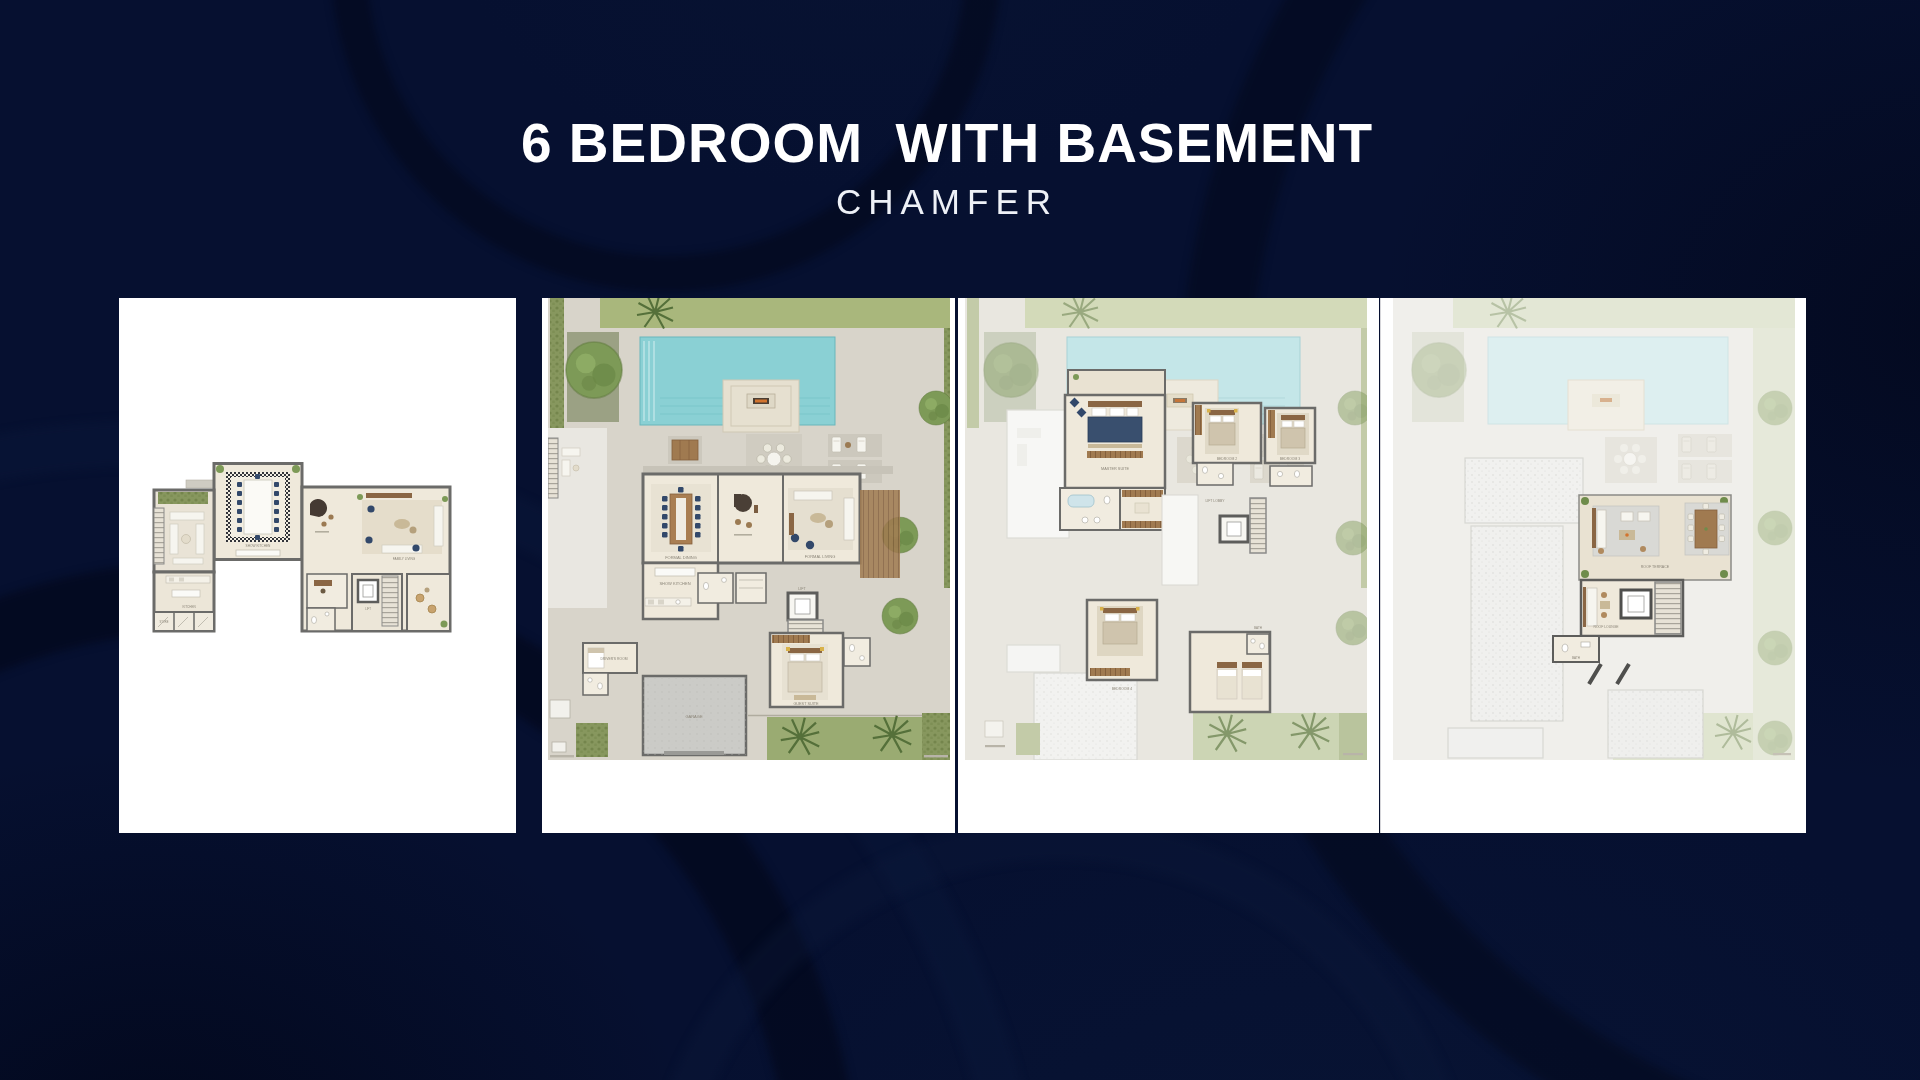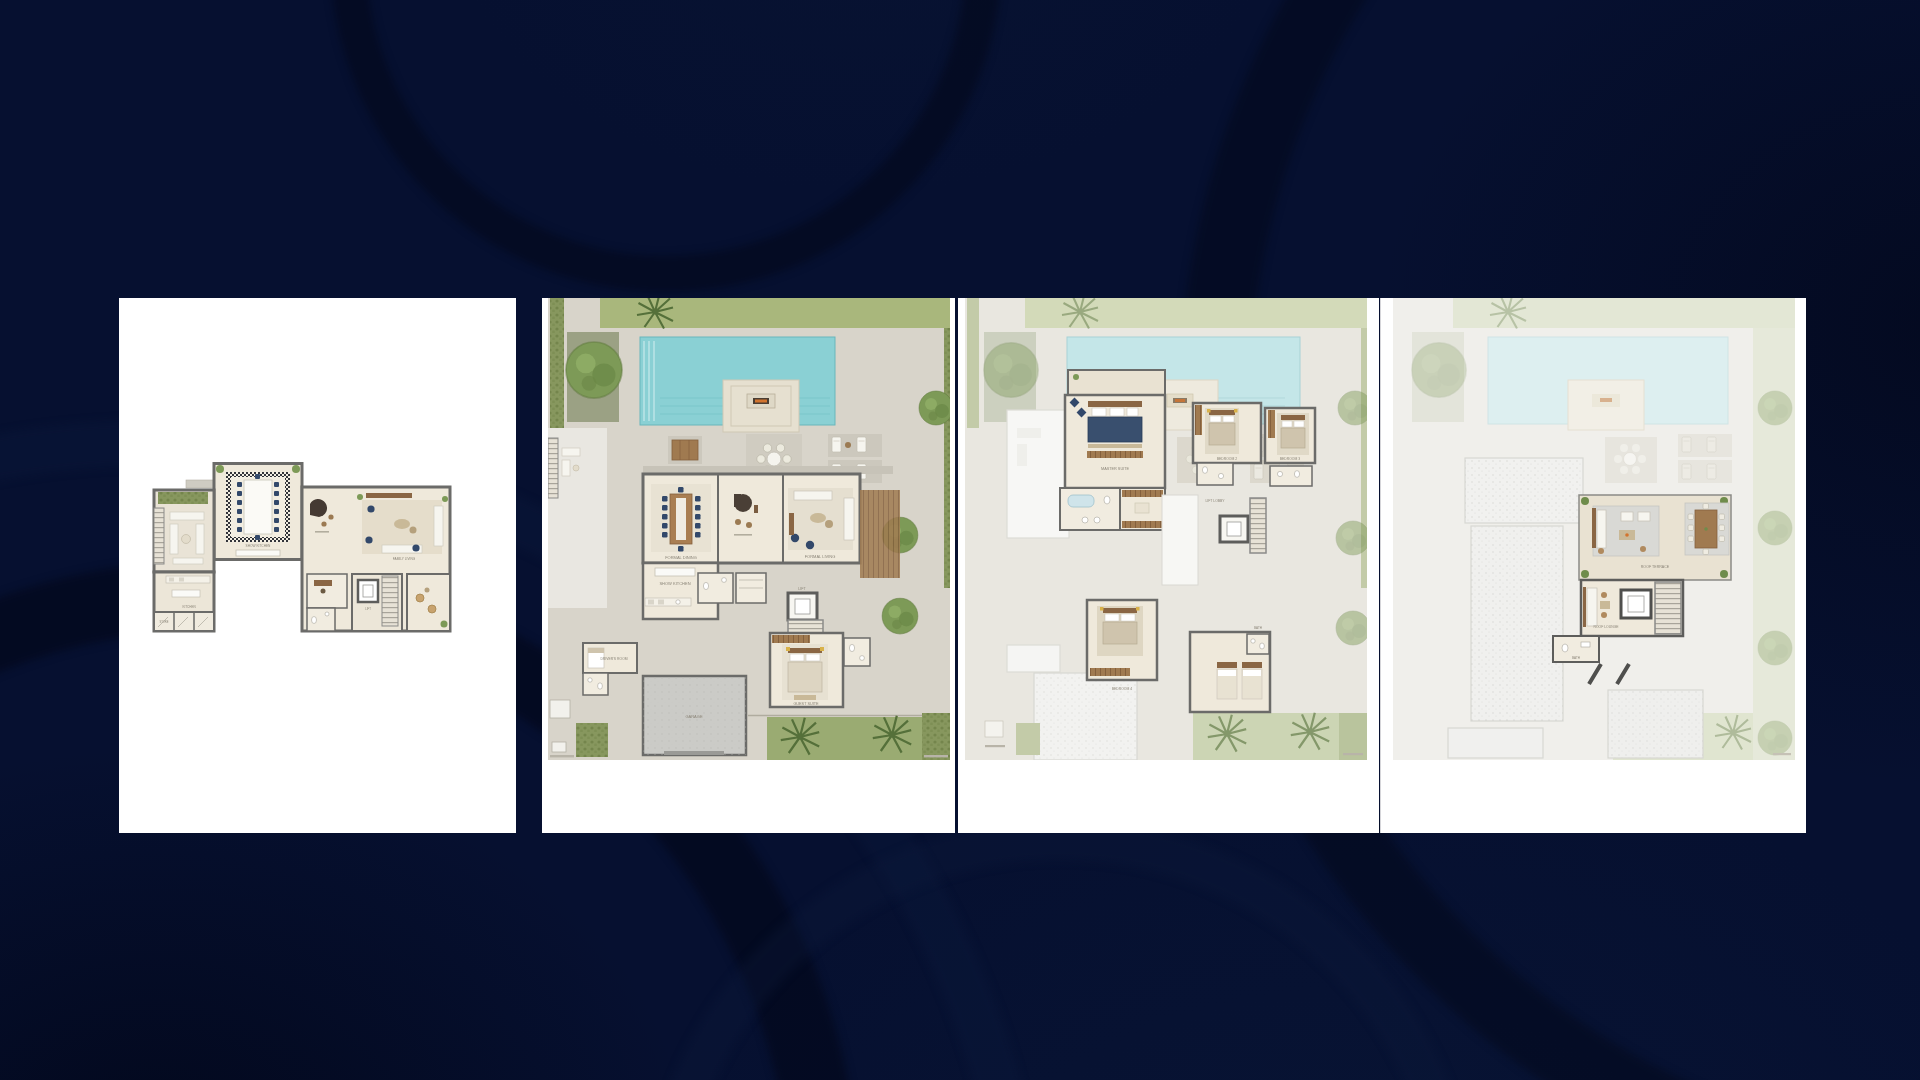--- a/index.html
+++ b/index.html
@@ -40,20 +40,24 @@
 </head>
 <body>
 
 <div class="stage">
   <div class="ring r1"></div>
   <div class="ring r2"></div>
   <div class="ring r3"></div>
   <div class="ring r4"></div>
   <div class="ring r5"></div>
 
+  <header>
+    <h1 class="title">6 BEDROOM  WITH BASEMENT</h1>
+    <div class="subtitle">CHAMFER</div>
+  </header>
 
   <svg width="0" height="0" style="position:absolute" aria-hidden="true">
     <defs>
       <pattern id="checker" width="4" height="4" patternUnits="userSpaceOnUse">
         <rect width="4" height="4" fill="#f4efe3"></rect>
         <rect width="2" height="2" fill="#32343a"></rect>
         <rect x="2" y="2" width="2" height="2" fill="#32343a"></rect>
       </pattern>
       <pattern id="stairsH" width="6" height="5" patternUnits="userSpaceOnUse">
         <rect width="6" height="5" fill="#e7e2d6"></rect>

